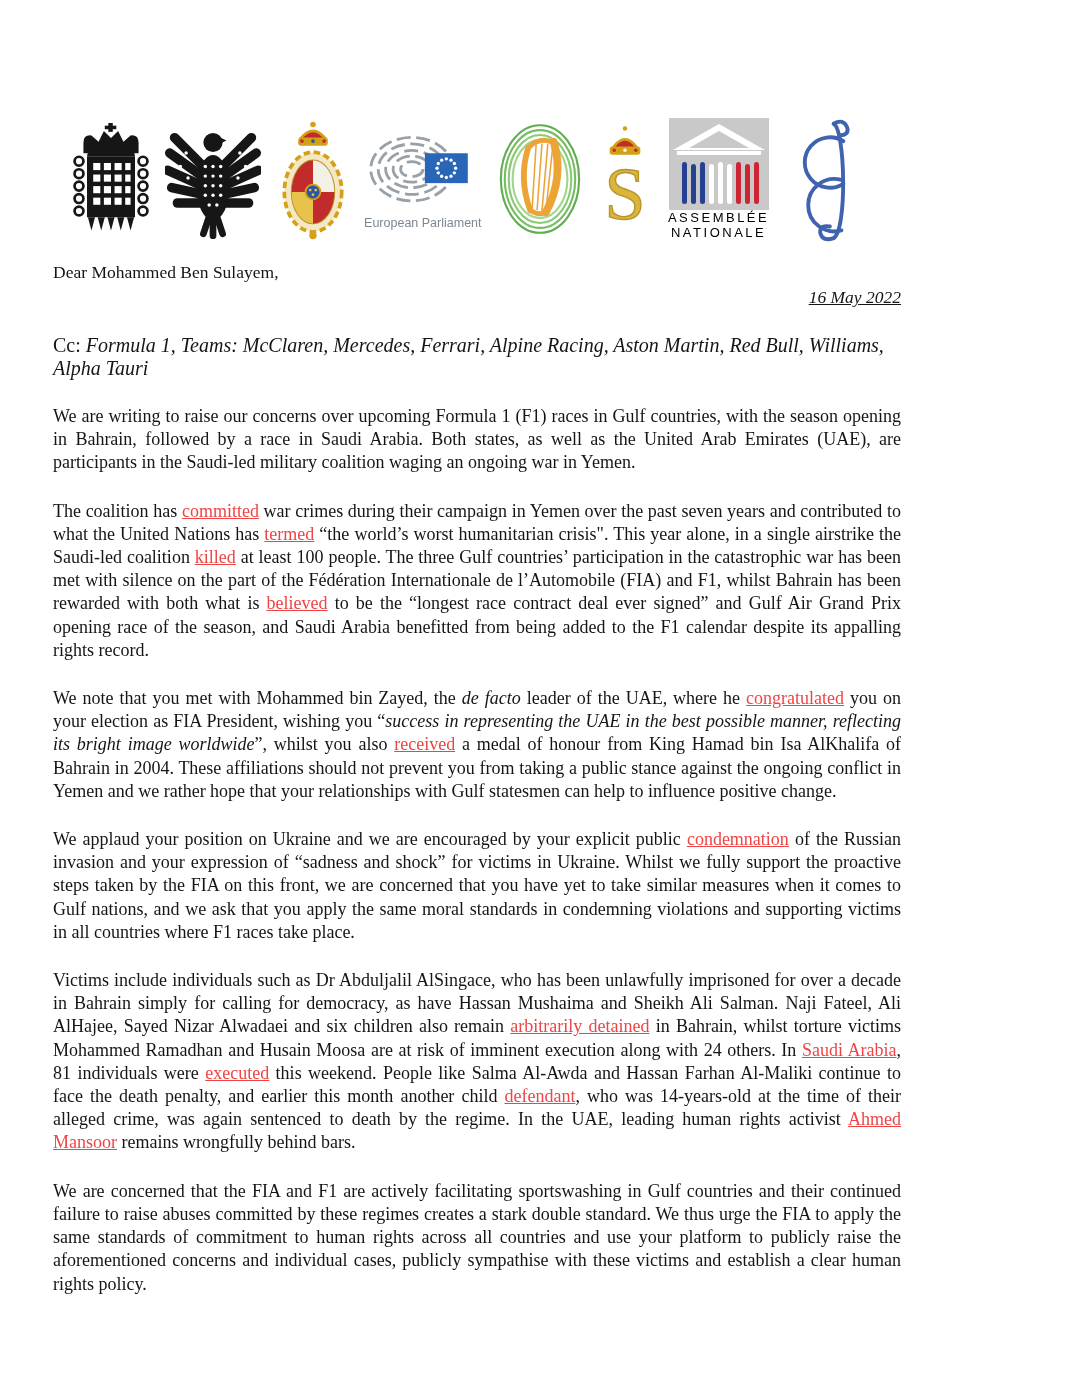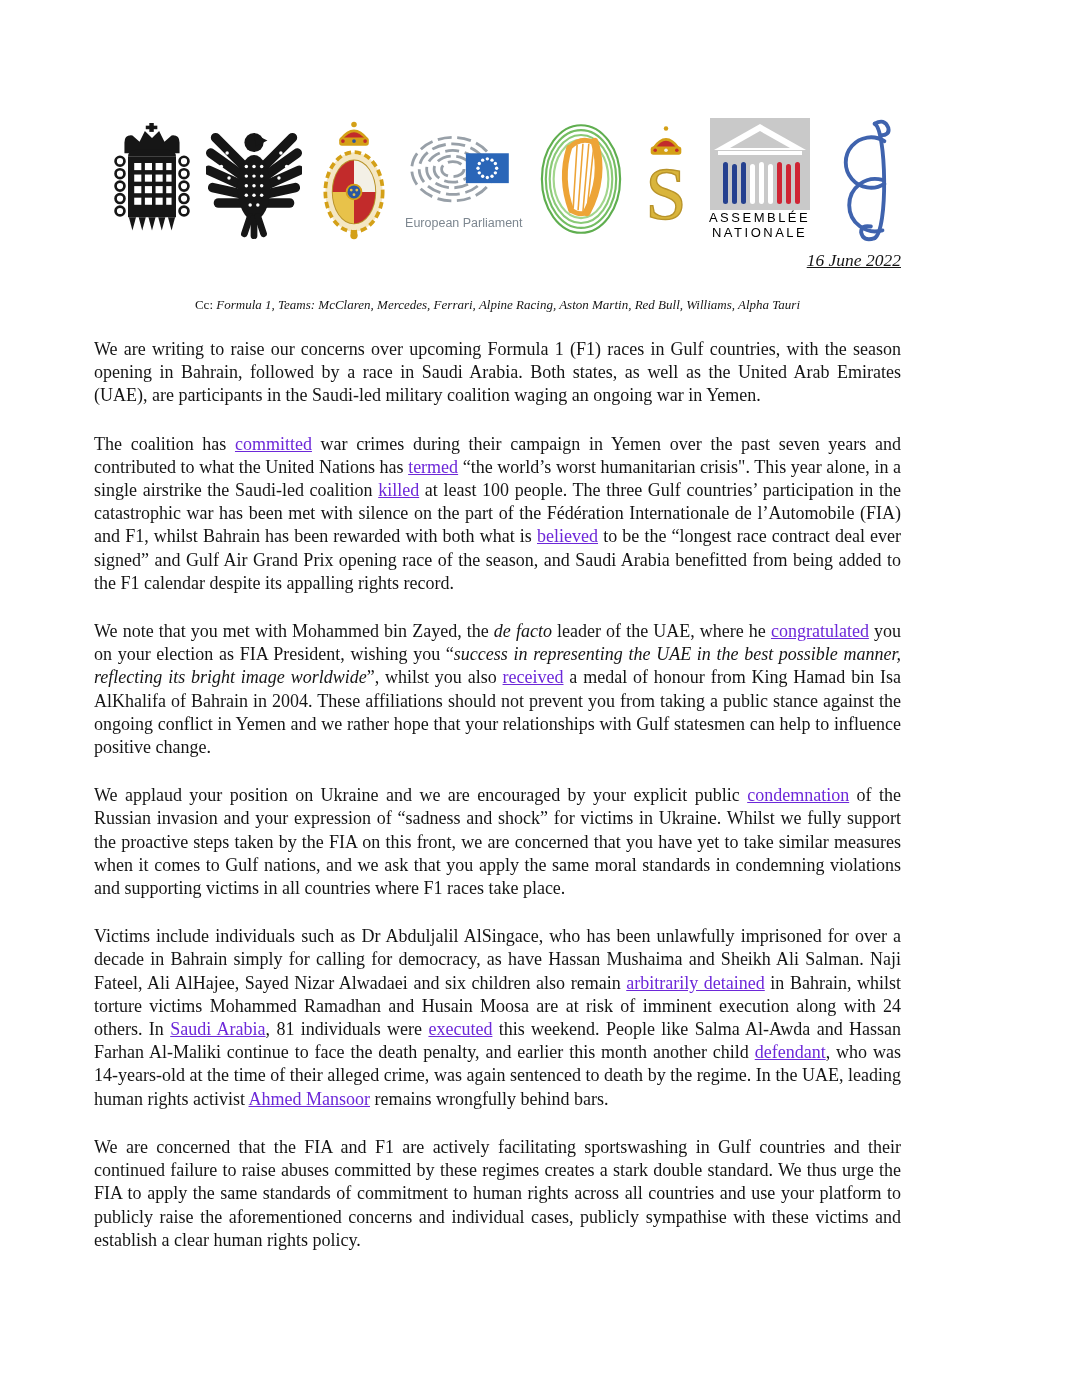--- a/index.html
+++ b/index.html
@@ -1,31 +1,31 @@
 <!DOCTYPE html>
 <html><head>
 <meta charset="utf-8">
 <style>
   html,body{margin:0;padding:0;background:#ffffff;}
   .page{width:1028px;height:1376px;background:#fff;box-sizing:border-box;
-        padding:112px 127px 0 94px;overflow:hidden;position:relative;
+        padding:112px 127px 0 53px;overflow:hidden;position:relative;
         font-family:"Liberation Serif", serif;color:#151515;}
   .logos{display:flex;align-items:center;justify-content:space-between;
          height:134px;width:792px;margin-left:18px;}
   .logo{display:flex;flex-direction:column;align-items:center;justify-content:center;}
   .ep-label{font-family:"Liberation Sans", sans-serif;font-size:12.5px;color:#7d8790;
             margin-top:2px;white-space:nowrap;}
   .an-label{font-family:"Liberation Sans", sans-serif;font-size:13px;color:#000000;
             letter-spacing:2.5px;line-height:15px;white-space:nowrap;}
   .salutation{margin-top:16px;font-size:17.5px;}
   .date-row{text-align:right;margin-top:4px;font-size:17.5px;}
   .date-row span{font-style:italic;text-decoration:underline;}
-  .cc-line{margin:26px 0 0 0;font-size:13px;text-align:center;}
+  .cc-line{margin:26px 0 0 0;font-size:20px;}
   .para{margin:25px 0 0 0;font-size:18px;line-height:23.2px;text-align:justify;}
-  .para a{color:#6d28d9;text-decoration:underline;cursor:pointer;}
+  .para a{color:#ef4444;text-decoration:underline;cursor:pointer;}
   .it{font-style:italic;}
 </style>
 </head>
 <body>
 
 <div class="page">
 
   <div class="logos">
 
     <div class="logo">
@@ -237,23 +237,24 @@
           <path d="M60 26 A26 26 0 1 0 60 70"></path>
           <path d="M58 66 A27 27 0 1 0 58 118"></path>
           <path d="M50 8 C62 14 64 118 50 126"></path>
           <path d="M50 8 Q60 2 64 12 Q66 20 56 20"></path>
           <path d="M50 126 Q38 130 36 120 Q36 112 46 114"></path>
         </g>
       </svg>
     </div>
   </div>
 
+  <div class="salutation">Dear Mohammed Ben Sulayem,</div>
 
   <div class="date-row">
-    <span>16 June 2022</span>
+    <span>16 May 2022</span>
   </div>
 
   <p class="cc-line"><span>Cc: </span><span class="it">Formula 1, Teams: McClaren, Mercedes, Ferrari, Alpine Racing, Aston Martin, Red Bull, Williams, Alpha Tauri</span></p>
 
   <div>
       <p class="para"><span>We are writing to raise our concerns over upcoming Formula 1 (F1) races in Gulf countries, with the season opening in Bahrain, followed by a race in Saudi Arabia. Both states, as well as the United Arab Emirates (UAE), are participants in the Saudi-led military coalition waging an ongoing war in Yemen.</span></p>
       <p class="para"><span>The coalition has </span><a href="#">committed</a><span> war crimes during their campaign in Yemen over the past seven years and contributed to what the United Nations has </span><a href="#">termed</a><span> “the world’s worst humanitarian crisis". This year alone, in a single airstrike the Saudi-led coalition </span><a href="#">killed</a><span> at least 100 people. The three Gulf countries’ participation in the catastrophic war has been met with silence on the part of the Fédération Internationale de l’Automobile (FIA) and F1, whilst Bahrain has been rewarded with both what is </span><a href="#">believed</a><span> to be the “longest race contract deal ever signed” and Gulf Air Grand Prix opening race of the season, and Saudi Arabia benefitted from being added to the F1 calendar despite its appalling rights record.</span></p>
       <p class="para"><span>We note that you met with Mohammed bin Zayed, the </span><span class="it">de facto</span><span> leader of the UAE, where he </span><a href="#">congratulated</a><span> you on your election as FIA President, wishing you “</span><span class="it">success in representing the UAE in the best possible manner, reflecting its bright image worldwide</span><span>”, whilst you also </span><a href="#">received</a><span> a medal of honour from King Hamad bin Isa AlKhalifa of Bahrain in 2004. These affiliations should not prevent you from taking a public stance against the ongoing conflict in Yemen and we rather hope that your relationships with Gulf statesmen can help to influence positive change.</span></p>
       <p class="para"><span>We applaud your position on Ukraine and we are encouraged by your explicit public </span><a href="#">condemnation</a><span> of the Russian invasion and your expression of “sadness and shock” for victims in Ukraine. Whilst we fully support the proactive steps taken by the FIA on this front, we are concerned that you have yet to take similar measures when it comes to Gulf nations, and we ask that you apply the same moral standards in condemning violations and supporting victims in all countries where F1 races take place.</span></p>
       <p class="para"><span>Victims include individuals such as Dr Abduljalil AlSingace, who has been unlawfully imprisoned for over a decade in Bahrain simply for calling for democracy, as have Hassan Mushaima and Sheikh Ali Salman. Naji Fateel, Ali AlHajee, Sayed Nizar Alwadaei and six children also remain </span><a href="#">arbitrarily detained</a><span> in Bahrain, whilst torture victims Mohammed Ramadhan and Husain Moosa are at risk of imminent execution along with 24 others. In </span><a href="#">Saudi Arabia</a><span>, 81 individuals were </span><a href="#">executed</a><span> this weekend. People like Salma Al-Awda and Hassan Farhan Al-Maliki continue to face the death penalty, and earlier this month another child </span><a href="#">defendant</a><span>, who was 14-years-old at the time of their alleged crime, was again sentenced to death by the regime. In the UAE, leading human rights activist </span><a href="#">Ahmed Mansoor</a><span> remains wrongfully behind bars.</span></p>

